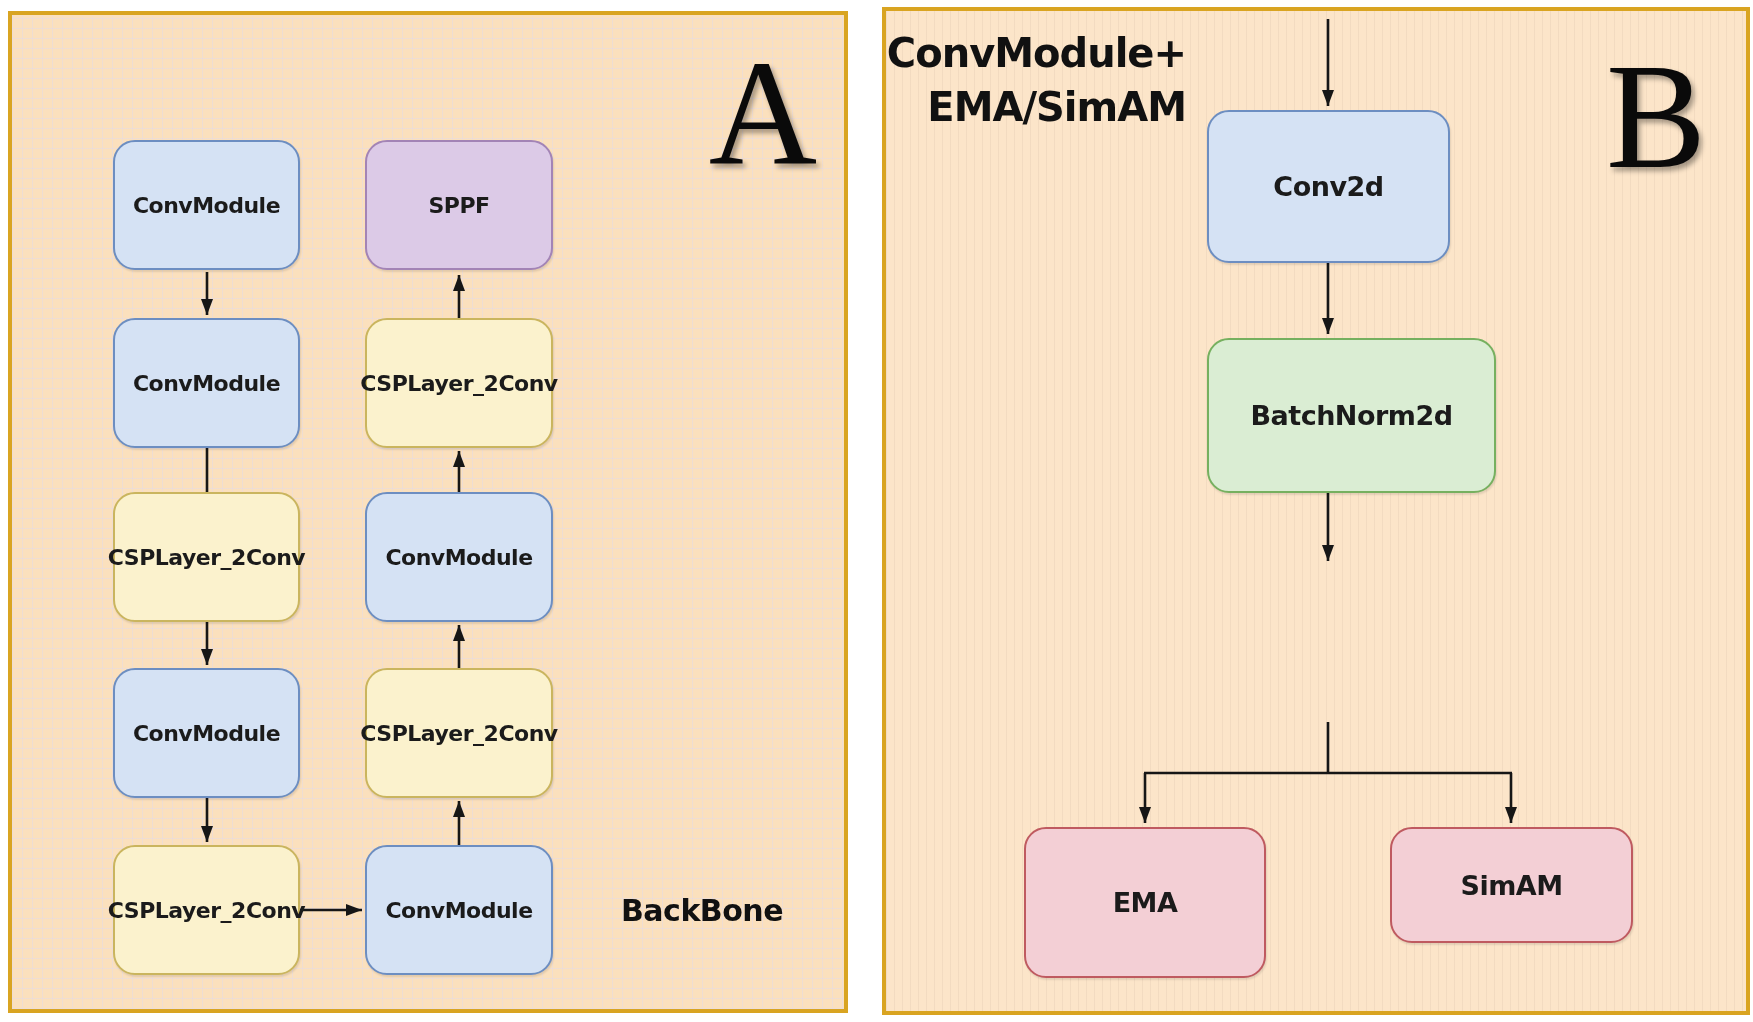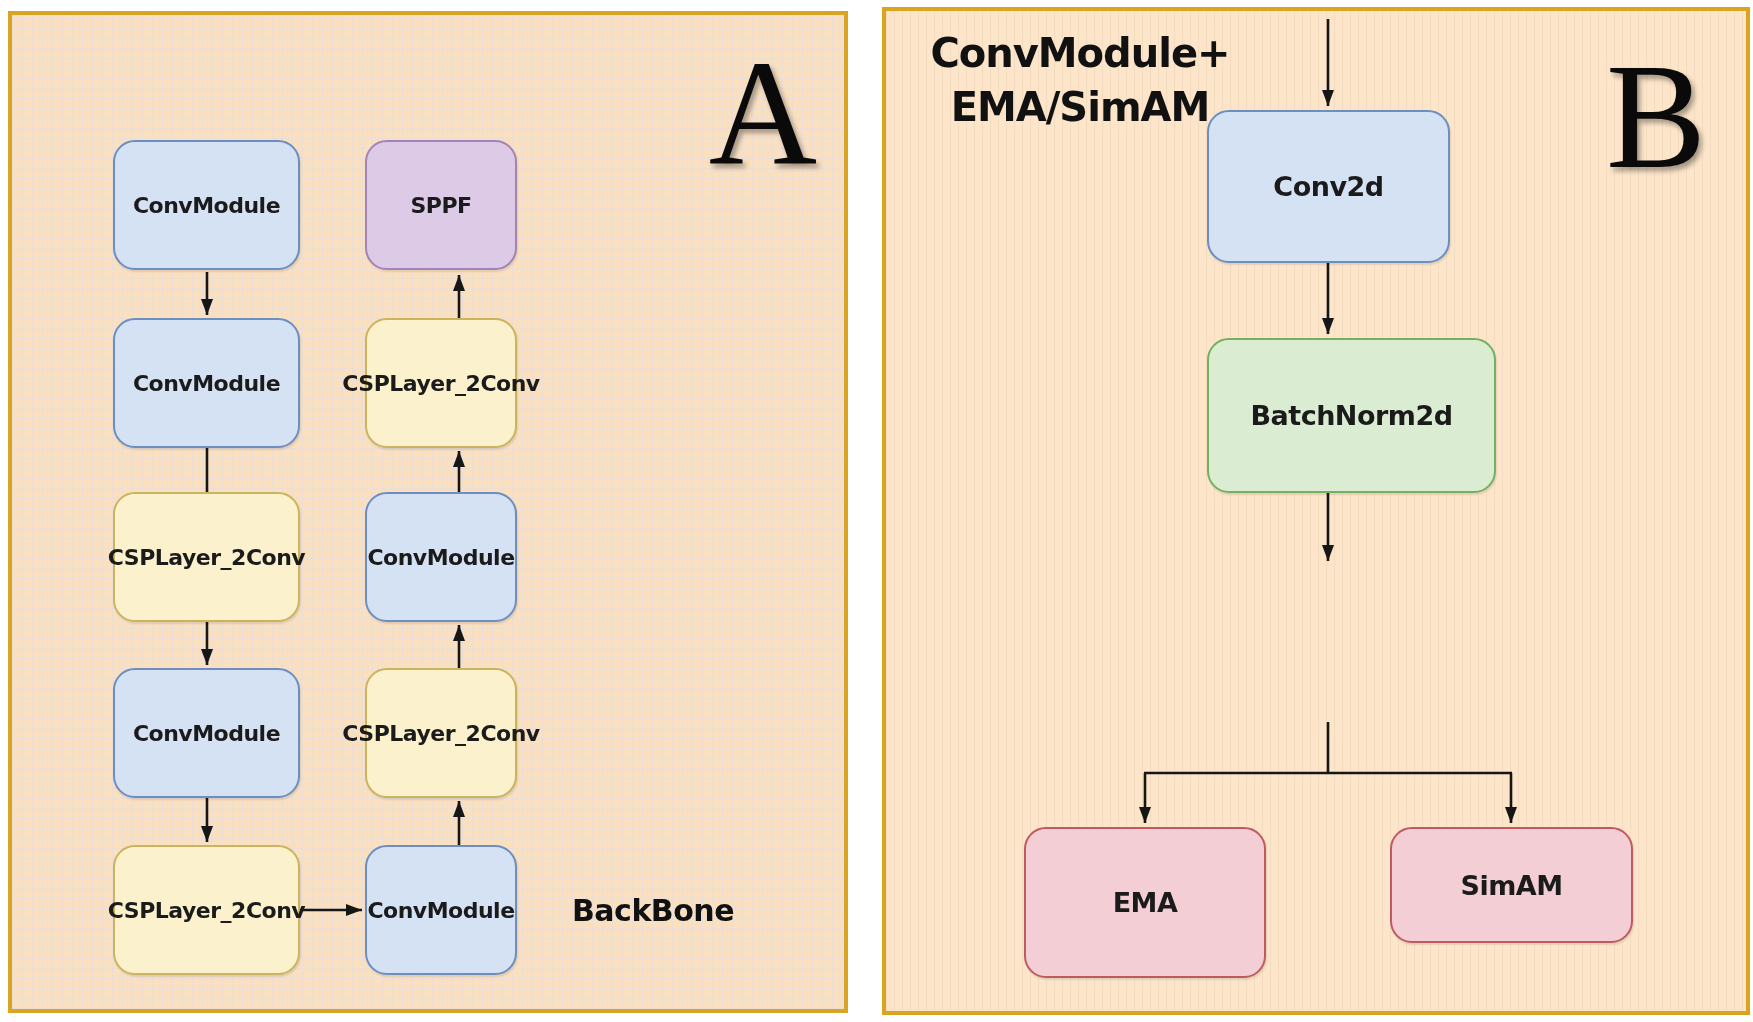--- a/index.html
+++ b/index.html
@@ -37,51 +37,51 @@
     border-radius:22px;
     font-weight:bold;
     color:#1b1b1b;
     white-space:nowrap;
     letter-spacing:-0.5px;
     box-shadow:1px 2px 2px rgba(0,0,0,0.10);
     text-align:center;
   }
   .panel-a .node{width:187px;height:130px;font-size:22px;}
   .panel-a .node.col-l{left:101px;}
-  .panel-a .node.col-r{left:353px;width:152px;}
+  .panel-a .node.col-r{left:353px;width:188px;}
   .panel-b .node{font-size:27px;border-radius:22px;}
   .blue  {background:#d5e2f4;border:2.5px solid #6d8ec1;}
   .yellow{background:#fbf2cd;border:2.5px solid #cab55e;}
   .purple{background:#dccae7;border:2.5px solid #a384b6;}
   .green {background:#daedd3;border:2.5px solid #76b05f;}
   .violet{background:#ded5ec;border:2.5px solid #8f72ad;}
   .pink  {background:#f3cfd5;border:2.5px solid #bf5a60;}
   .letter{
     position:absolute;
     width:140px;
     text-align:center;
     font-family:"Liberation Serif","DejaVu Serif",serif;
     font-size:150px;line-height:1;
     color:#0a0a0a;
     text-shadow:3px 4px 5px rgba(0,0,0,0.35);
   }
   .caption{
     position:absolute;
     left:560px;top:878px;width:260px;
+    text-align:center;
     font-size:30px;font-weight:bold;color:#111;
     letter-spacing:-0.5px;
   }
   .b-header{
     position:absolute;
     left:0;top:15px;width:300px;
-    text-align:center;
+    text-align:right;
     font-size:40px;font-weight:bold;color:#111;
     line-height:1.35;
     letter-spacing:-1px;
-    margin-left:44px;
   }
 </style>
 </head>
 <body>
 
 <div class="stage">
 
   <section class="panel panel-a">
 
     <svg class="wires" viewBox="0 0 832 994">

